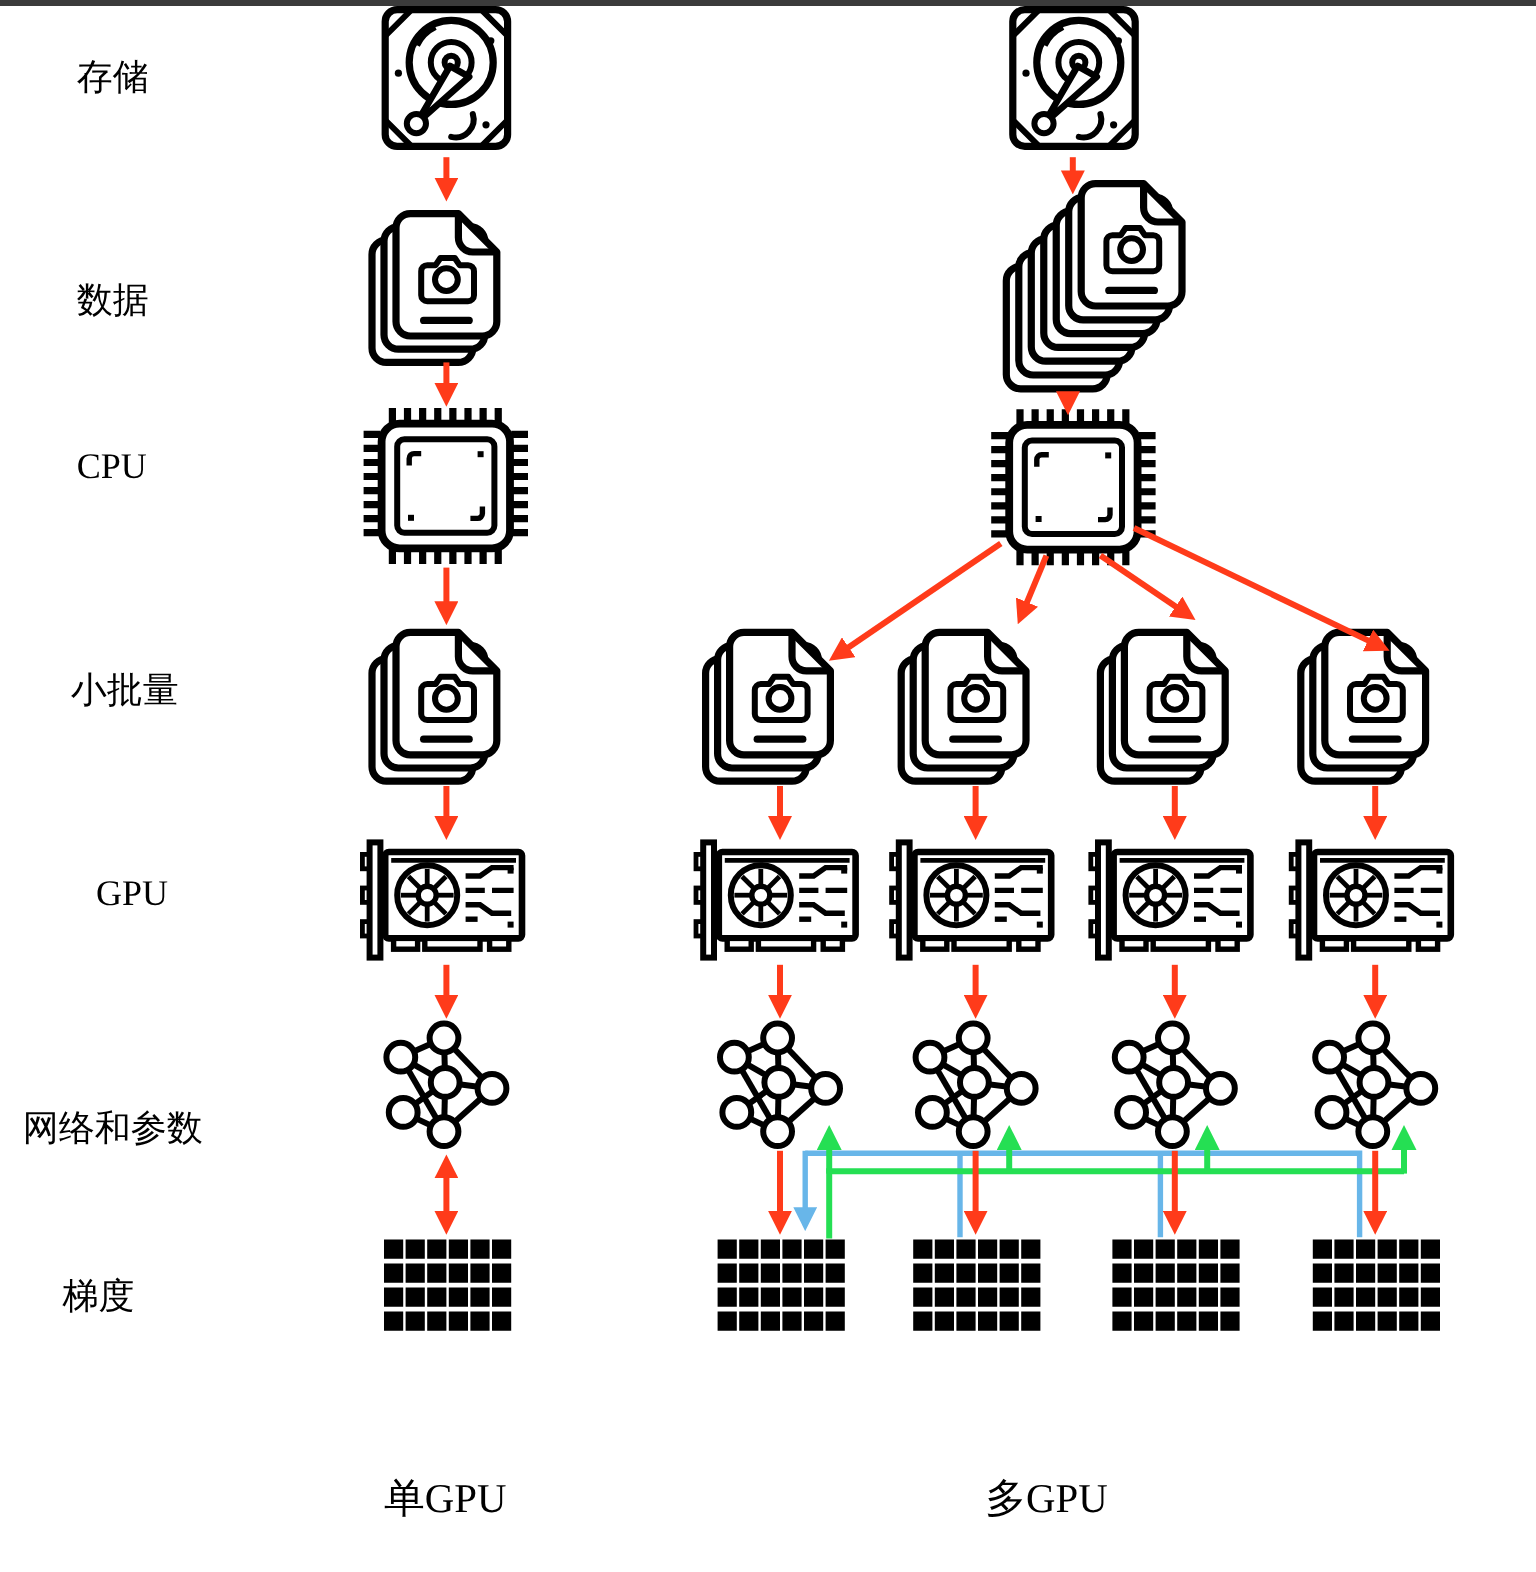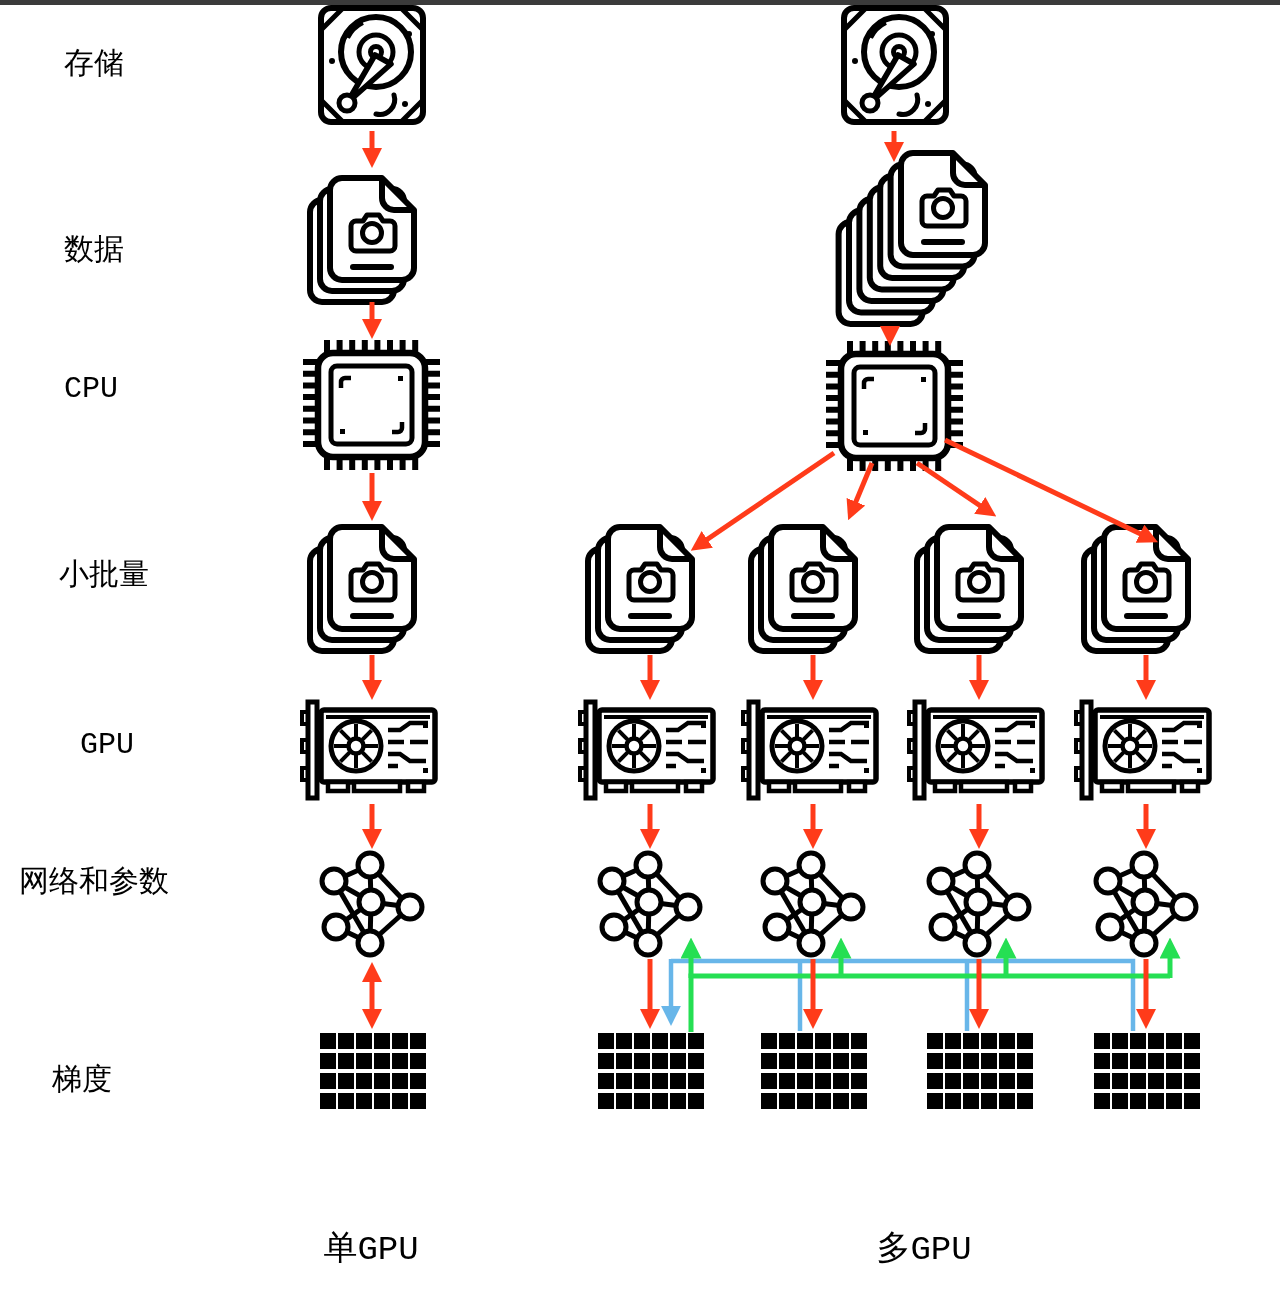--- a/index.html
+++ b/index.html
@@ -1,17 +1,17 @@
 <!DOCTYPE html>
 <html><head>
 <meta charset="utf-8">
 <style>
   html,body{margin:0;padding:0;background:#fff;}
   .canvas{position:relative;width:1280px;height:1310px;background:#fff;overflow:hidden;
-          font-family:Liberation Mono, monospace;}
+          font-family:Liberation Serif, serif;}
   .topbar{position:absolute;left:0;top:0;width:1280px;height:5px;background:#3b3b3b;}
   .row-label{position:absolute;font-size:30px;line-height:1;color:#000;white-space:nowrap;}
   .col-label{position:absolute;font-size:34px;line-height:1;color:#000;white-space:nowrap;
              transform:translateX(-50%);}
   svg .ic{stroke:#000;fill:#fff;}
   .diagram-svg{position:absolute;left:0;top:0;}
 </style>
 </head>
 <body>
 
@@ -276,18 +276,18 @@
       <line x1="979" y1="959" x2="979" y2="1019" marker-end="url(#mred)"></line>
       <line x1="1146" y1="959" x2="1146" y2="1019" marker-end="url(#mred)"></line>
     </g>
   </svg>
 
   <div class="row-label" style="left:64px;top:50px">存储</div>
   <div class="row-label" style="left:64px;top:236px">数据</div>
   <div class="row-label" style="left:64px;top:374px">CPU</div>
   <div class="row-label" style="left:59px;top:561px">小批量</div>
   <div class="row-label" style="left:80px;top:730px">GPU</div>
-  <div class="row-label" style="left:19px;top:868px">网络和参数</div>
+  <div class="row-label" style="left:19px;top:926px">网络和参数</div>
   <div class="row-label" style="left:52px;top:1066px">梯度</div>
 
   <div class="col-label" style="left:371px;top:1233px">单GPU</div>
-  <div class="col-label" style="left:924px;top:1233px">多GPU</div>
+  <div class="col-label" style="left:872px;top:1233px">多GPU</div>
 </div>
 
 </body></html>

